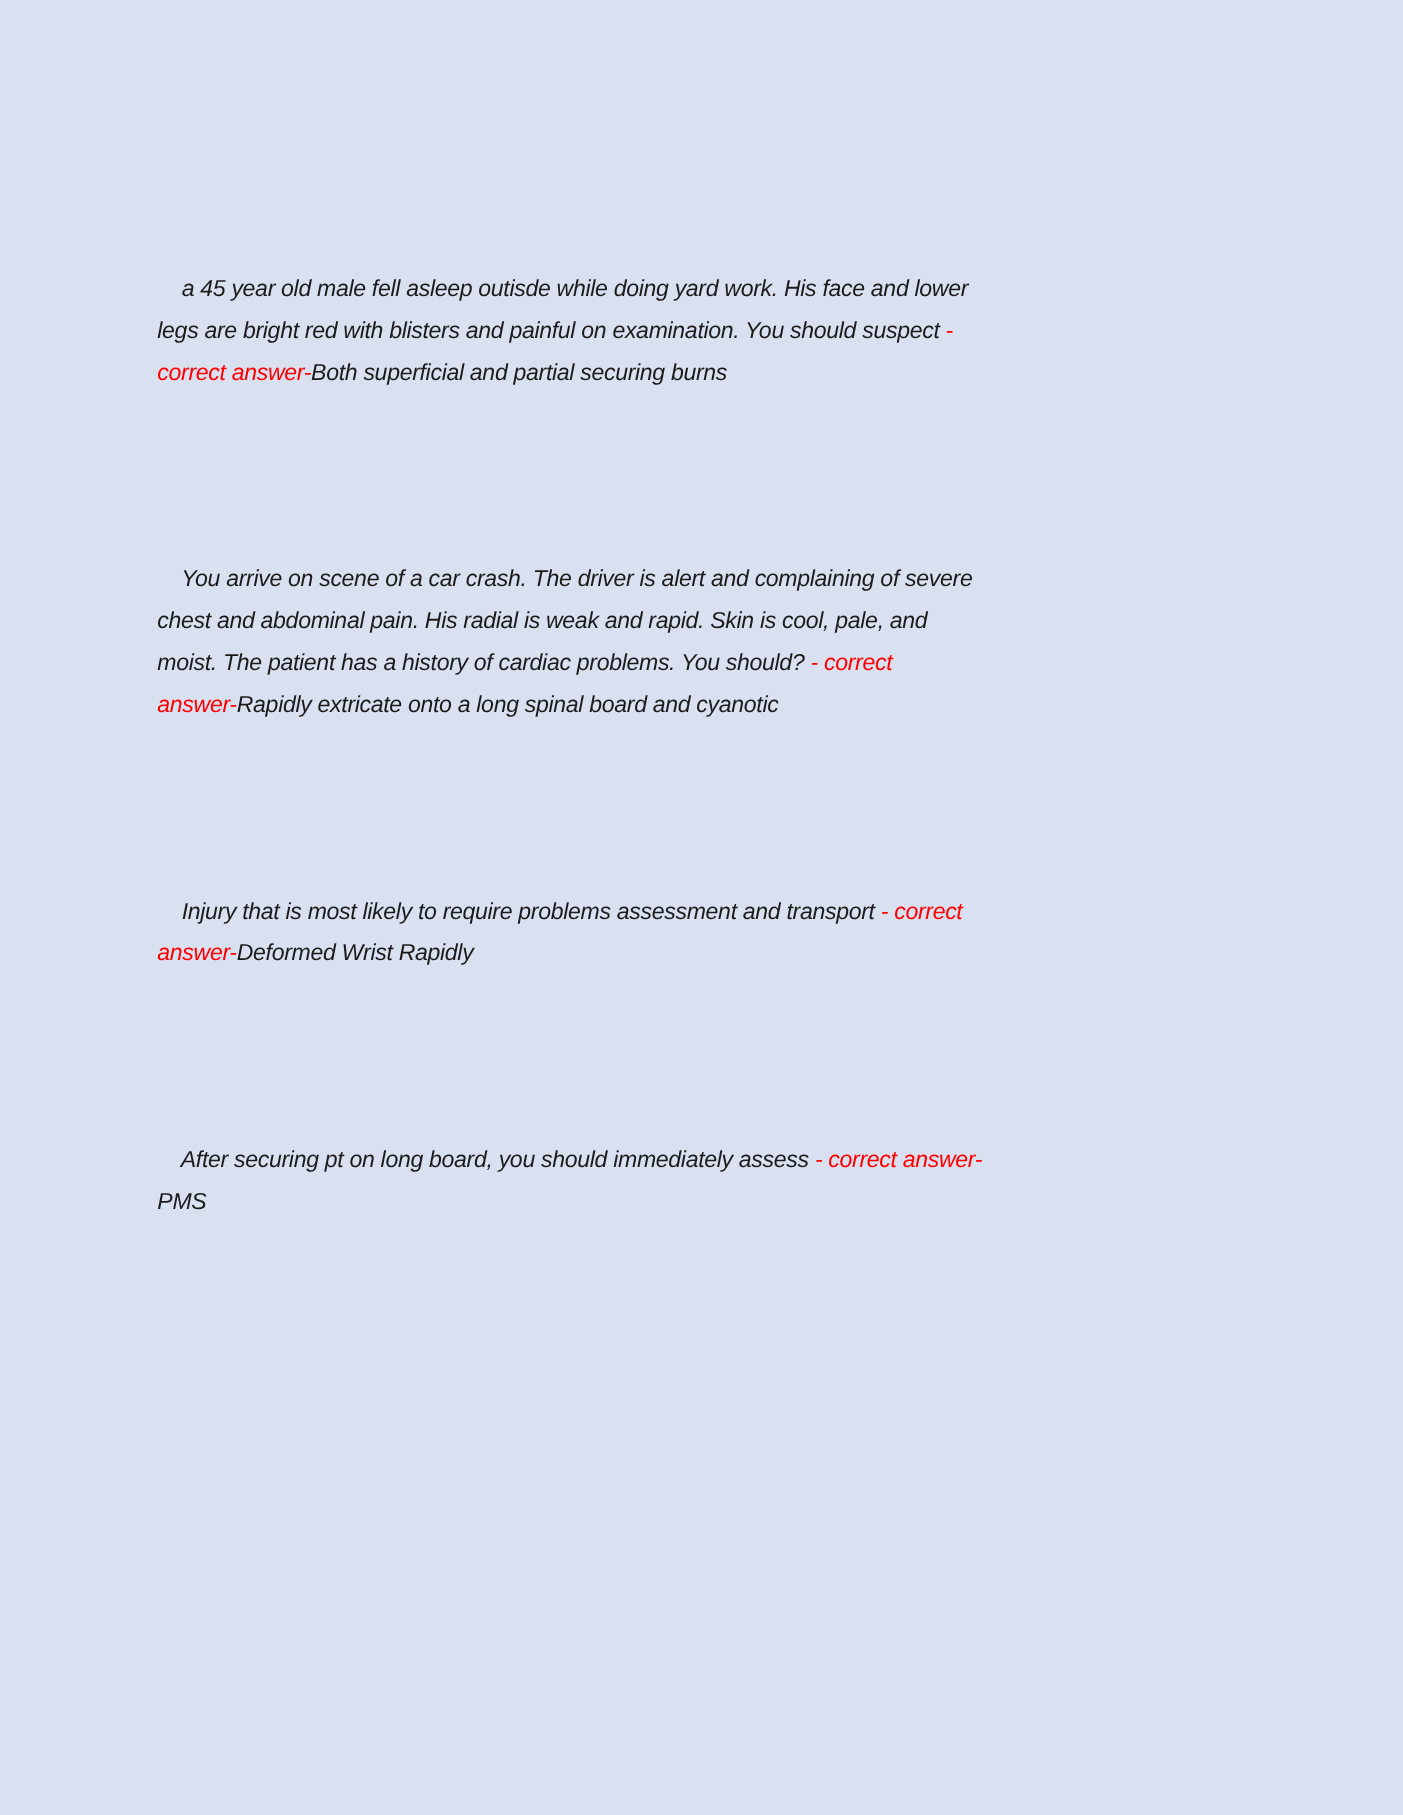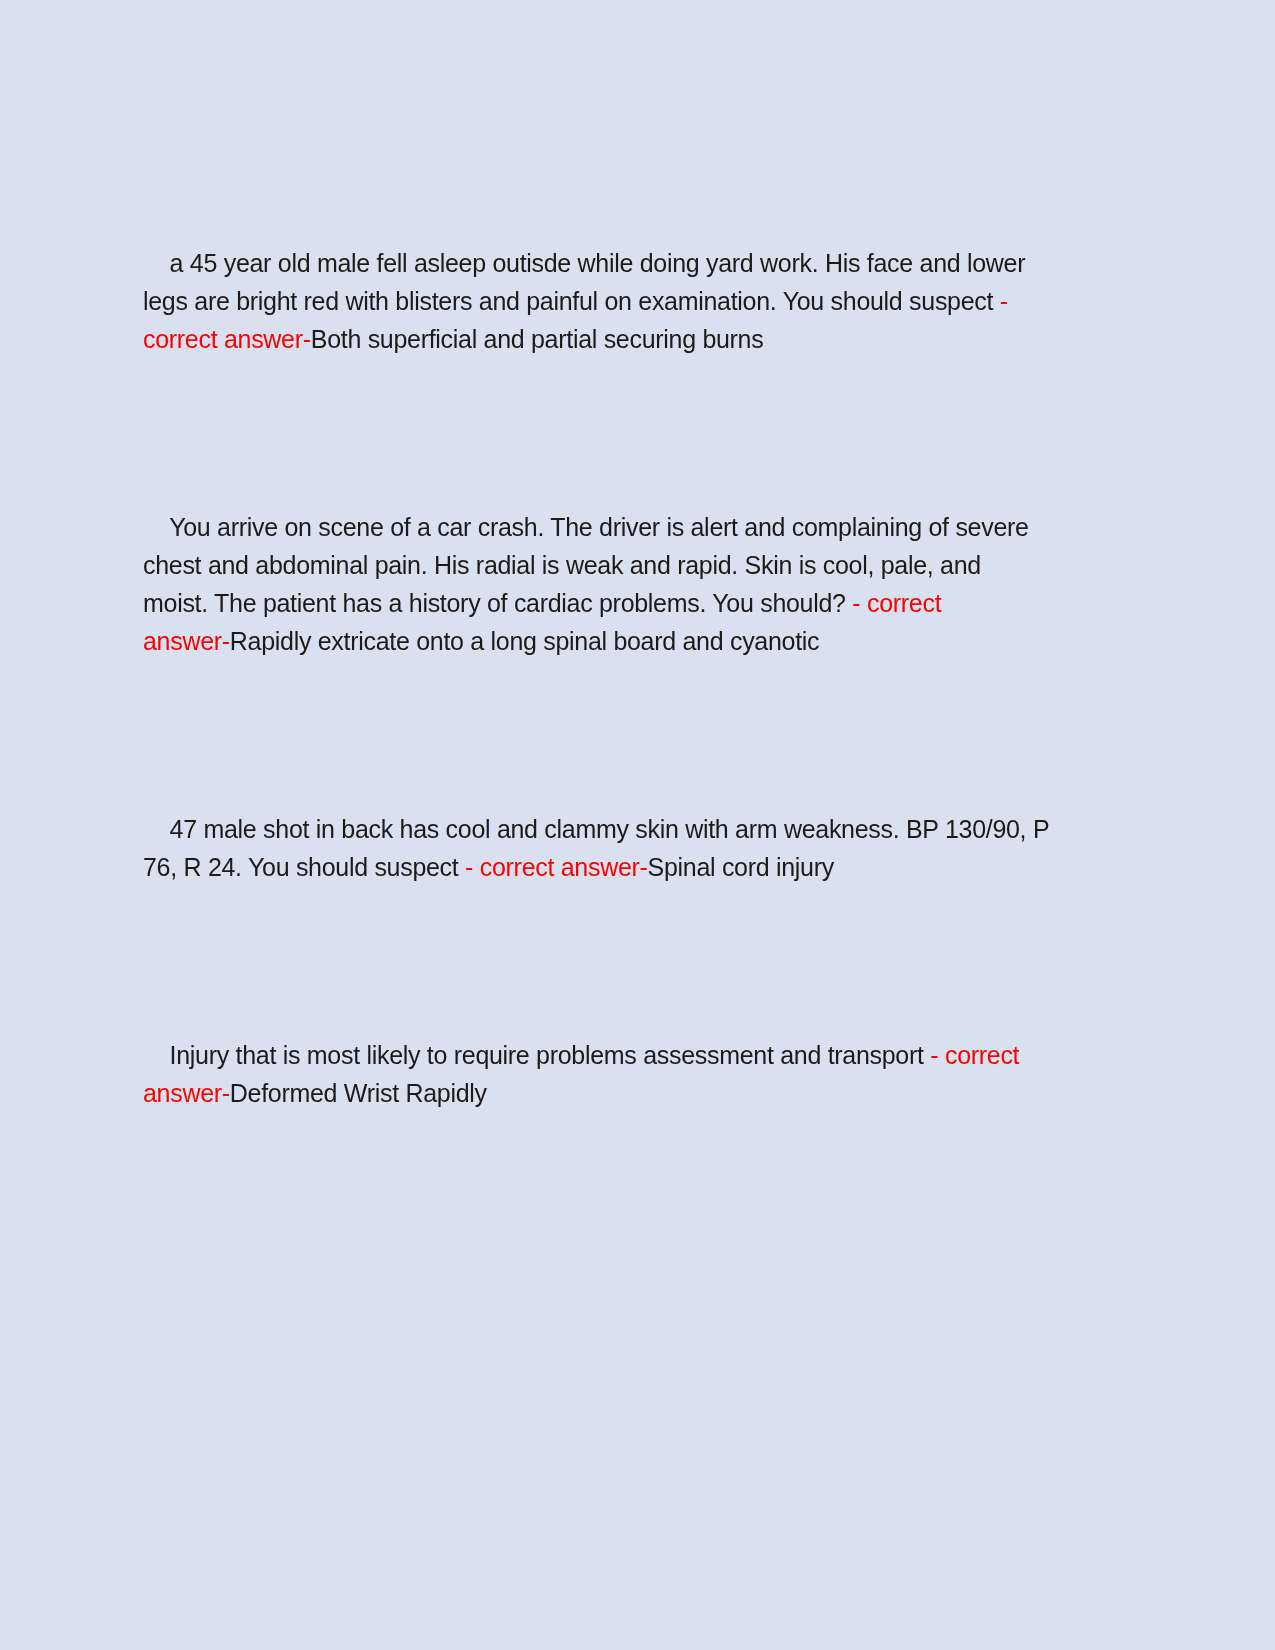--- a/index.html
+++ b/index.html
@@ -15,25 +15,26 @@
     font-family: "Liberation Sans", "DejaVu Sans", sans-serif;
   }
   .doc {
     position: absolute;
     left: 143px;
     top: 206px;
     right: 40px;
   }
   .para {
     white-space: pre;
-    font-size: 25px;
+    font-size: 21px;
     line-height: 38px;
     letter-spacing: -0.3px;
     color: #1b1b1b;
     margin: 0 0 74px 0;
+    font-style: italic;
   }
   .marker {
     color: #ff0000;
   }
 </style>
 </head>
 <body>
 
 <div class="doc">
 
@@ -44,24 +45,24 @@
   </p>
 
 
   <p class="para">
     <span>You arrive on scene of a car crash. The driver is alert and complaining of severe
 chest and abdominal pain. His radial is weak and rapid. Skin is cool, pale, and
 moist. The patient has a history of cardiac problems. You should? </span><span class="marker">- correct
 answer-</span><span>Rapidly extricate onto a long spinal board and cyanotic</span>
   </p>
 
-  <p class="para">
-    <span>47 male shot in back has cool and clammy skin with arm weakness. BP 130/90, P
-76, R 24. You should suspect </span><span class="marker">- correct answer-</span><span>Spinal cord injury</span>
-  </p>
 
   <p class="para">
     <span>Injury that is most likely to require problems assessment and transport </span><span class="marker">- correct
 answer-</span><span>Deformed Wrist Rapidly</span>
   </p>
 
+  <p class="para">
+    <span>After securing pt on long board, you should immediately assess </span><span class="marker">- correct answer-</span><span>
+PMS</span>
+  </p>
 
 </div>
 
 </body></html>

